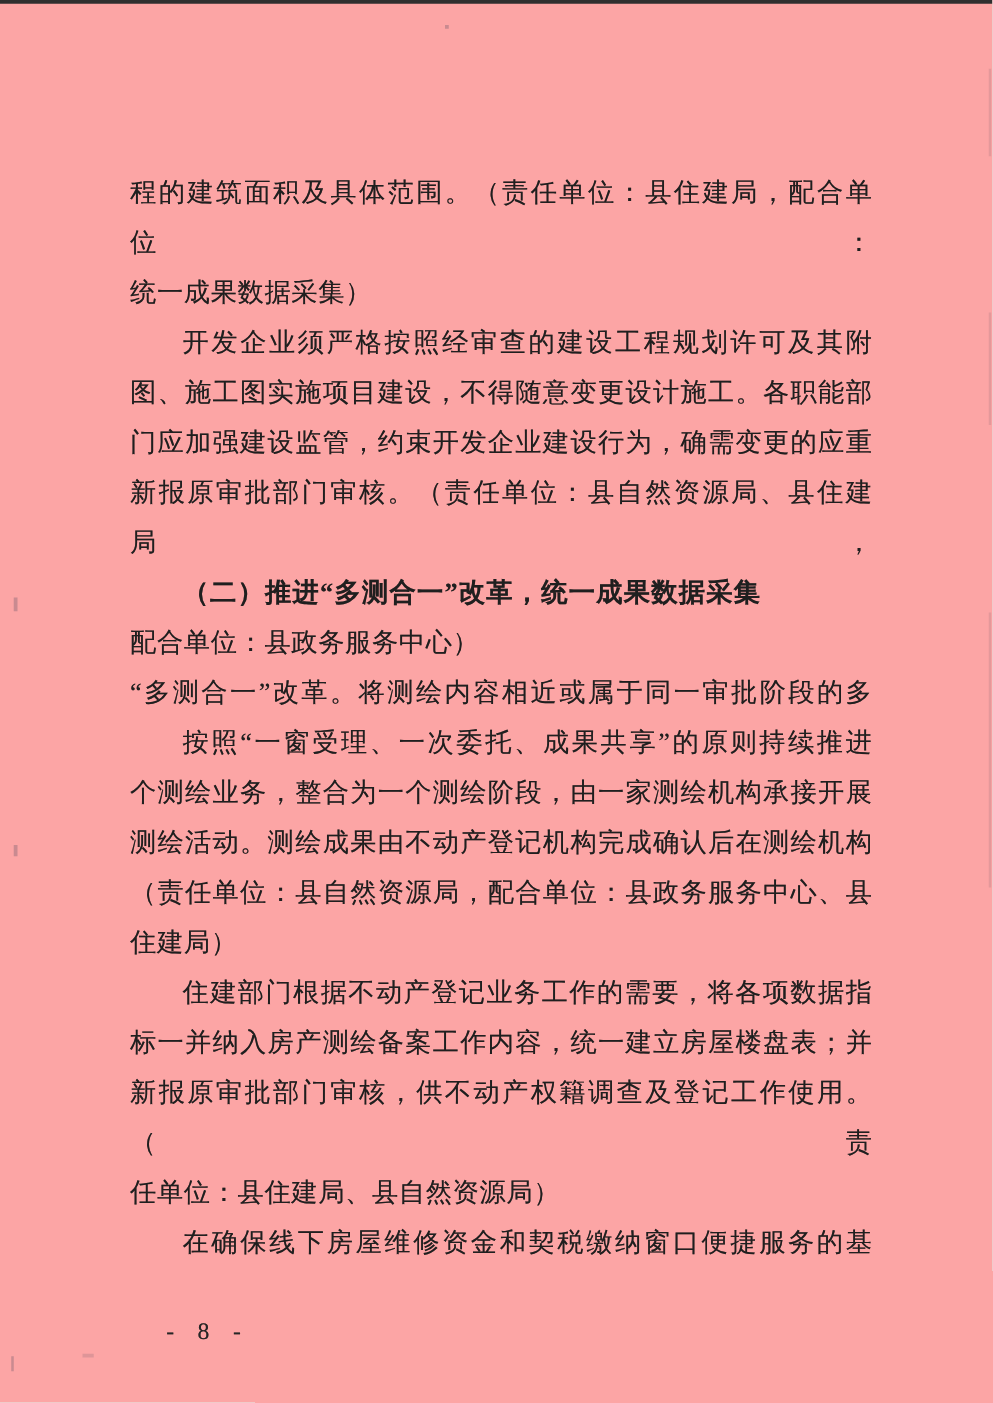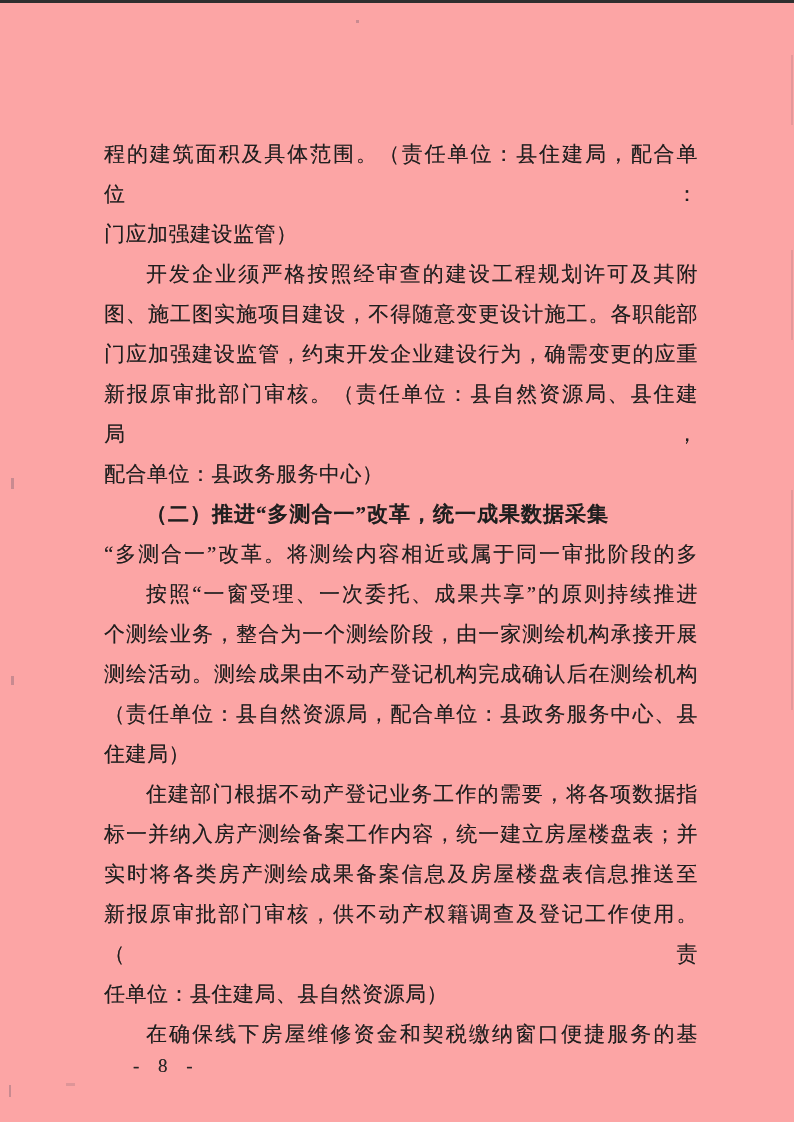--- a/index.html
+++ b/index.html
@@ -88,36 +88,35 @@
   <div class="edge-right-b"></div>
   <div class="edge-right-c"></div>
   <div class="speck-a"></div>
   <div class="speck-b"></div>
   <div class="speck-c"></div>
   <div class="speck-d"></div>
   <div class="speck-e"></div>
 
   <div class="content" id="lines-container">
       <div class="line fill">程的建筑面积及具体范围。（责任单位：县住建局，配合单位：</div>
-      <div class="line">门应加强建设监管）</div>
+      <div class="line">统一成果数据采集）</div>
       <div class="line indent fill">开发企业须严格按照经审查的建设工程规划许可及其附</div>
       <div class="line fill">图、施工图实施项目建设，不得随意变更设计施工。各职能部</div>
       <div class="line fill">门应加强建设监管，约束开发企业建设行为，确需变更的应重</div>
       <div class="line fill">新报原审批部门审核。（责任单位：县自然资源局、县住建局，</div>
+      <div class="line indent heading">（二）推进“多测合一”改革，统一成果数据采集</div>
       <div class="line">配合单位：县政务服务中心）</div>
-      <div class="line indent heading">（二）推进“多测合一”改革，统一成果数据采集</div>
       <div class="line fill">“多测合一”改革。将测绘内容相近或属于同一审批阶段的多</div>
       <div class="line indent fill">按照“一窗受理、一次委托、成果共享”的原则持续推进</div>
       <div class="line fill">个测绘业务，整合为一个测绘阶段，由一家测绘机构承接开展</div>
       <div class="line fill">测绘活动。测绘成果由不动产登记机构完成确认后在测绘机构</div>
       <div class="line fill">（责任单位：县自然资源局，配合单位：县政务服务中心、县</div>
       <div class="line">住建局）</div>
       <div class="line indent fill">住建部门根据不动产登记业务工作的需要，将各项数据指</div>
       <div class="line fill">标一并纳入房产测绘备案工作内容，统一建立房屋楼盘表；并</div>
-      <div class="line fill">实时将各类房产测绘成果备案信息及房屋楼盘表信息推送至</div>
       <div class="line fill">新报原审批部门审核，供不动产权籍调查及登记工作使用。（责</div>
       <div class="line">任单位：县住建局、县自然资源局）</div>
       <div class="line indent fill">在确保线下房屋维修资金和契税缴纳窗口便捷服务的基</div>
     </div>
 
   <div class="page-number">- 8 -</div>
 
 </div>
 
 </body></html>

